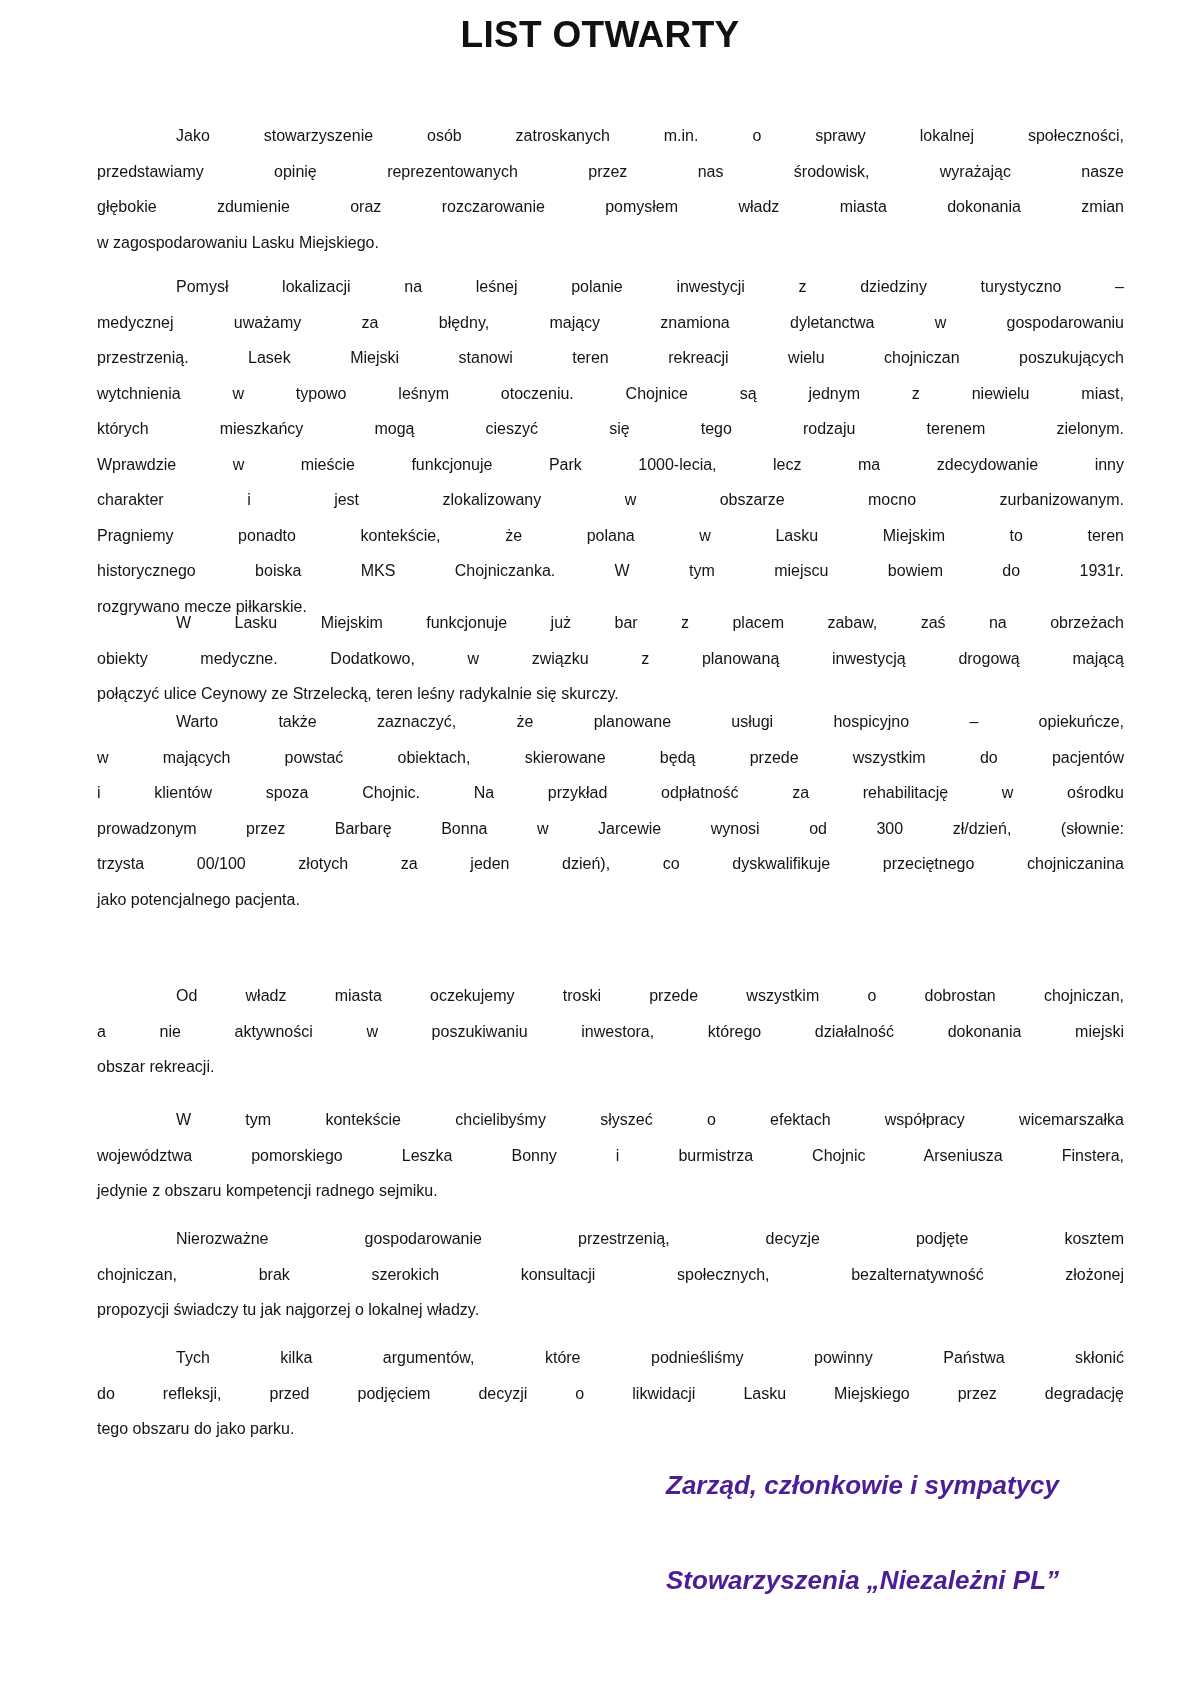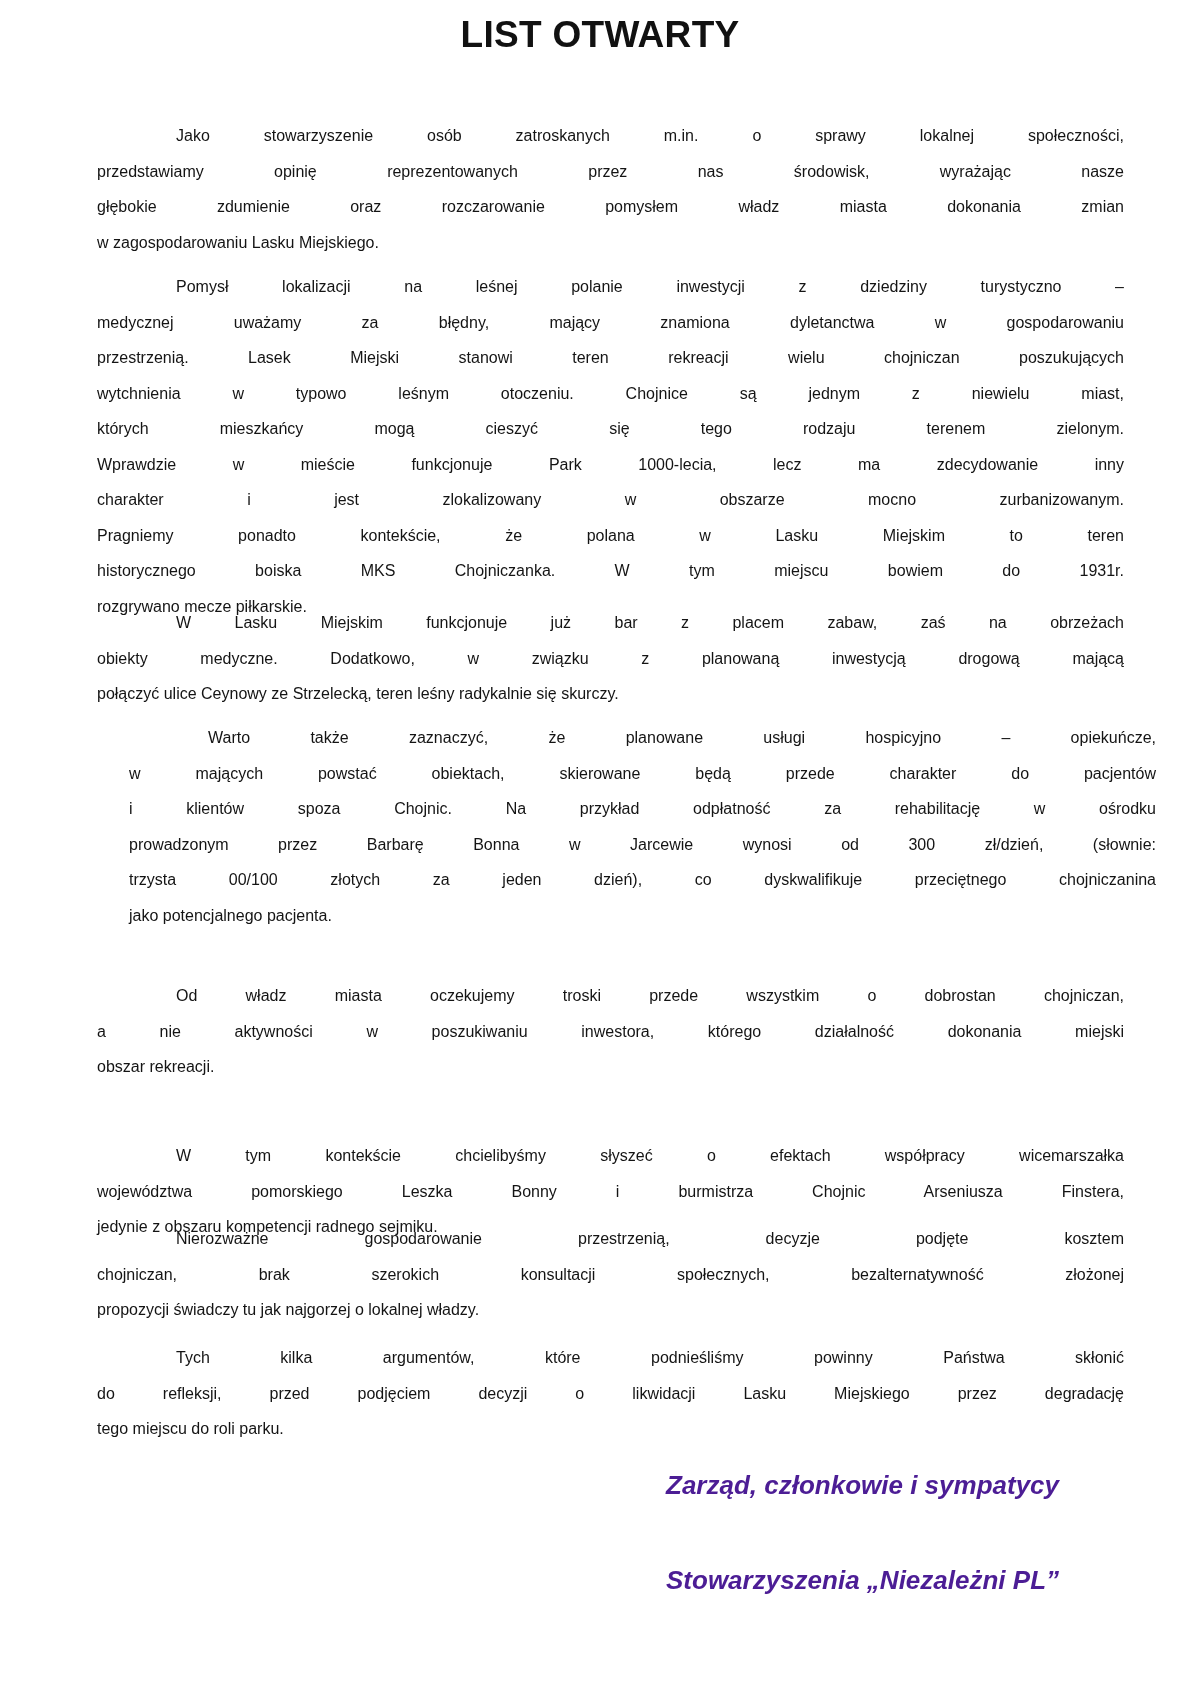--- a/index.html
+++ b/index.html
@@ -90,49 +90,49 @@
       <span class="line" style="white-space: normal;">historycznego boiska MKS Chojniczanka. W tym miejscu bowiem do 1931r.</span>
       <span class="line last" style="white-space: normal;">rozgrywano mecze piłkarskie.</span>
     </div>
 
     <div class="para" style="top:605px;">
       <span class="line first" style="white-space: normal;">W Lasku Miejskim funkcjonuje już bar z placem zabaw, zaś na obrzeżach</span>
       <span class="line" style="white-space: normal;">obiekty medyczne. Dodatkowo, w związku z planowaną inwestycją drogową mającą</span>
       <span class="line last" style="white-space: normal;">połączyć ulice Ceynowy ze Strzelecką, teren leśny radykalnie się skurczy.</span>
     </div>
 
-    <div class="para" style="top:720px;margin-left:32px;">
+    <div class="para" style="top:704px;">
       <span class="line first" style="white-space: normal;">Warto także zaznaczyć, że planowane usługi hospicyjno – opiekuńcze,</span>
-      <span class="line" style="white-space: normal;">w mających powstać obiektach, skierowane będą przede charakter do pacjentów</span>
+      <span class="line" style="white-space: normal;">w mających powstać obiektach, skierowane będą przede wszystkim do pacjentów</span>
       <span class="line" style="white-space: normal;">i klientów spoza Chojnic. Na przykład odpłatność za rehabilitację w ośrodku</span>
       <span class="line" style="white-space: normal;">prowadzonym przez Barbarę Bonna w Jarcewie wynosi od 300 zł/dzień, (słownie:</span>
       <span class="line" style="white-space: normal;">trzysta 00/100 złotych za jeden dzień), co dyskwalifikuje przeciętnego chojniczanina</span>
       <span class="line last" style="white-space: normal;">jako potencjalnego pacjenta.</span>
     </div>
 
     <div class="para" style="top:978px;">
       <span class="line first" style="white-space: normal;">Od władz miasta oczekujemy troski przede wszystkim o dobrostan chojniczan,</span>
       <span class="line" style="white-space: normal;">a nie aktywności w poszukiwaniu inwestora, którego działalność dokonania miejski</span>
       <span class="line last" style="white-space: normal;">obszar rekreacji.</span>
     </div>
 
-    <div class="para" style="top:1138px;">
+    <div class="para" style="top:1102px;">
       <span class="line first" style="white-space: normal;">W tym kontekście chcielibyśmy słyszeć o efektach współpracy wicemarszałka</span>
       <span class="line" style="white-space: normal;">województwa pomorskiego Leszka Bonny i burmistrza Chojnic Arseniusza Finstera,</span>
       <span class="line last" style="white-space: normal;">jedynie z obszaru kompetencji radnego sejmiku.</span>
     </div>
 
     <div class="para" style="top:1221px;">
       <span class="line first" style="white-space: normal;">Nierozważne gospodarowanie przestrzenią, decyzje podjęte kosztem</span>
       <span class="line" style="white-space: normal;">chojniczan, brak szerokich konsultacji społecznych, bezalternatywność złożonej</span>
       <span class="line last" style="white-space: normal;">propozycji świadczy tu jak najgorzej o lokalnej władzy.</span>
     </div>
 
     <div class="para" style="top:1340px;">
       <span class="line first" style="white-space: normal;">Tych kilka argumentów, które podnieśliśmy powinny Państwa skłonić</span>
       <span class="line" style="white-space: normal;">do refleksji, przed podjęciem decyzji o likwidacji Lasku Miejskiego przez degradację</span>
-      <span class="line last" style="white-space: normal;">tego miejscu do roli parku.</span>
+      <span class="line last" style="white-space: normal;">tego obszaru do jako parku.</span>
     </div>
   </div>
 
   <div class="sig" style="top:1470px;">Zarząd, członkowie i sympatycy</div>
   <div class="sig" style="top:1565px;">Stowarzyszenia „Niezależni PL”</div>
 </div>
 
 </body></html>

